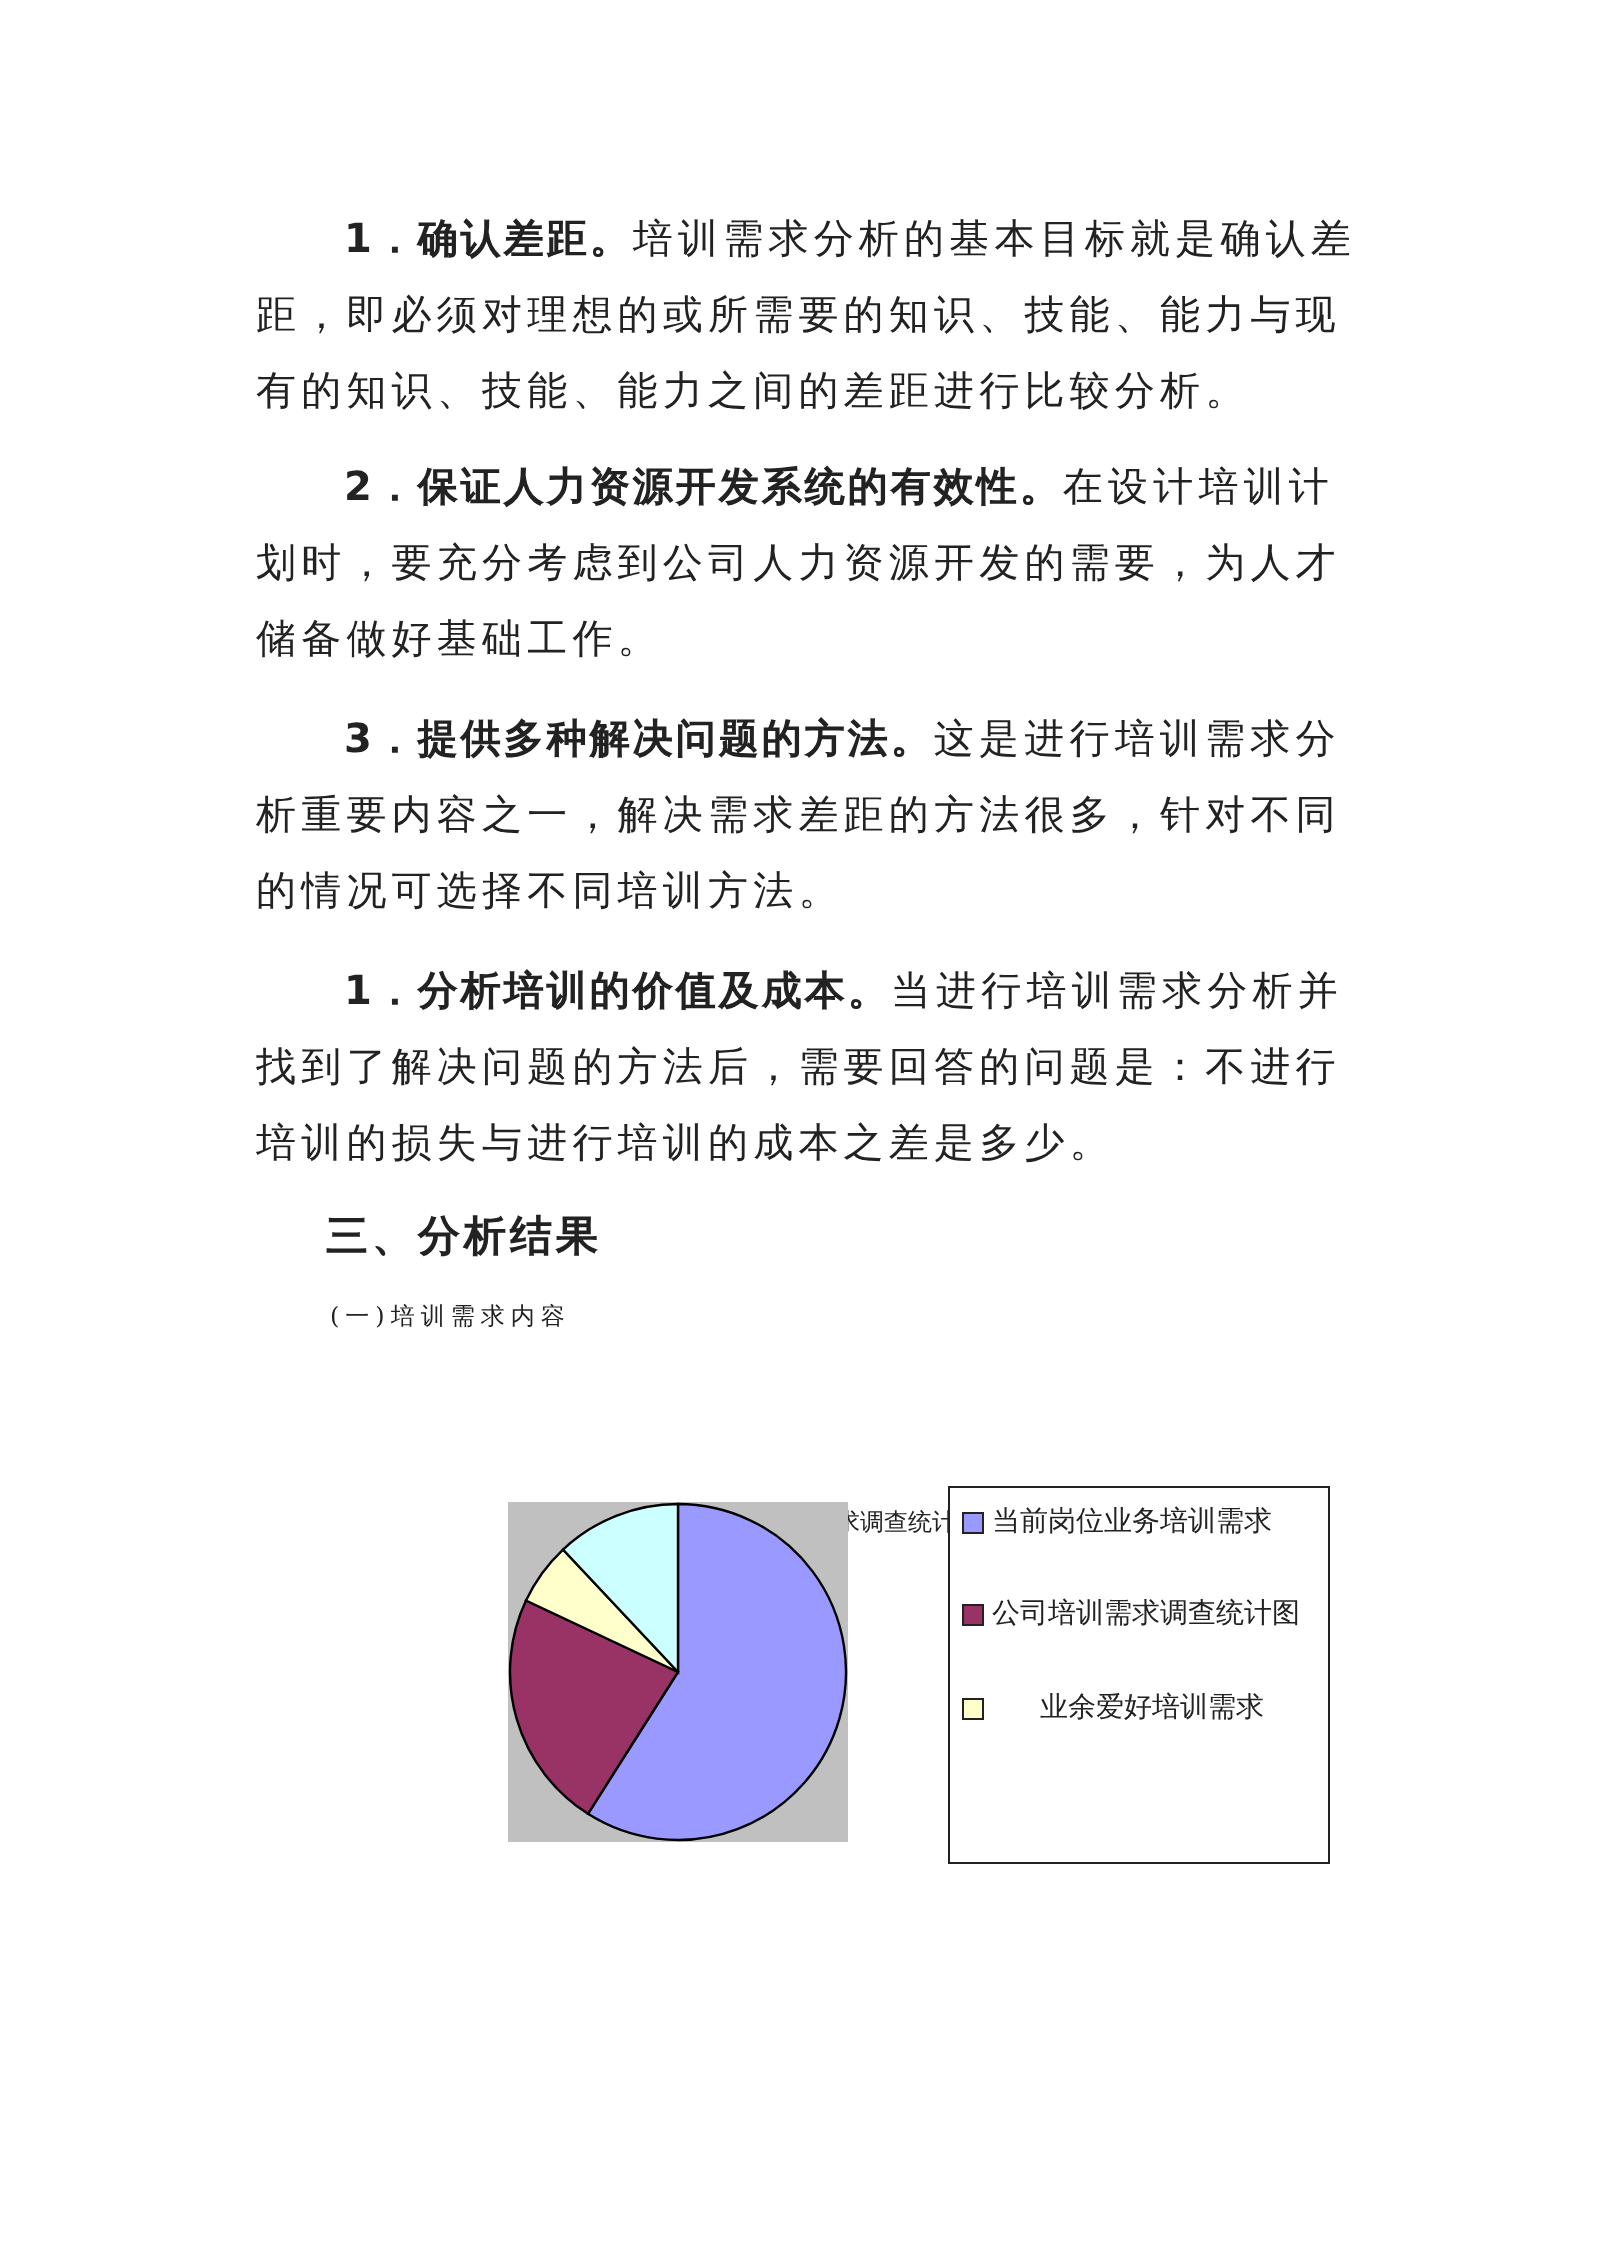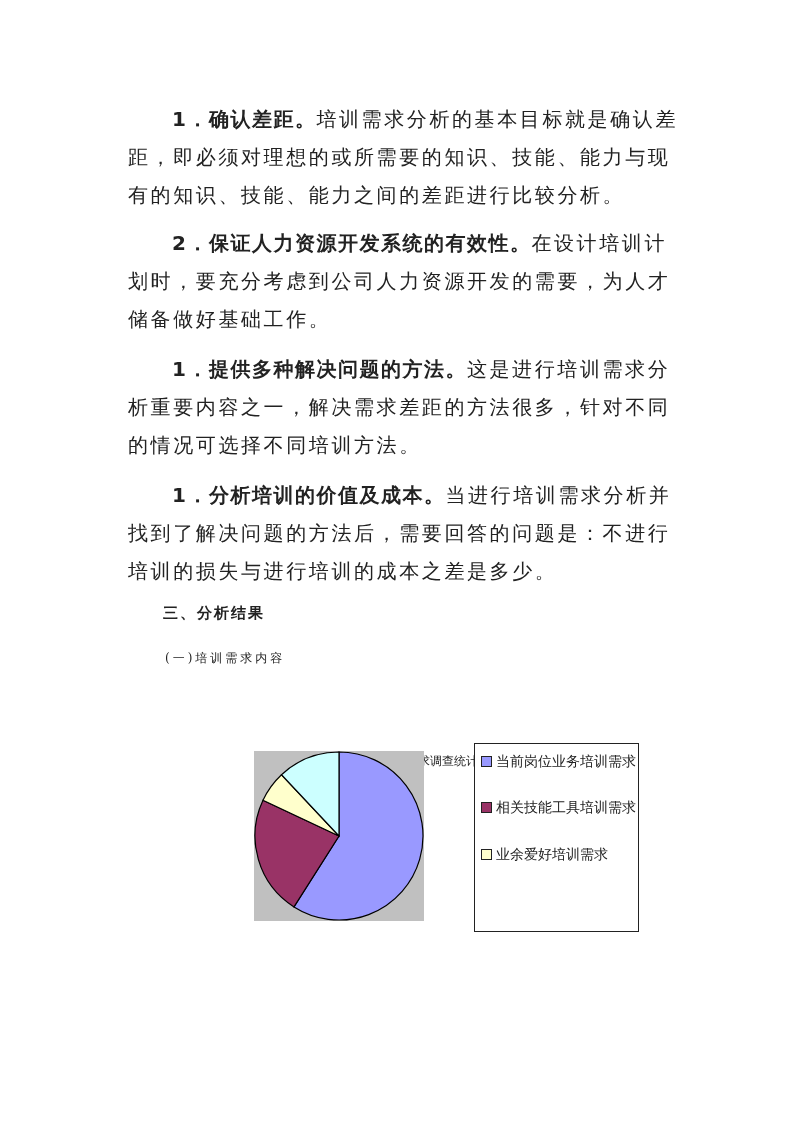--- a/index.html
+++ b/index.html
@@ -1,37 +1,37 @@
 <!DOCTYPE html>
 <html><head>
 <meta charset="utf-8">
 <style>
   html, body { margin: 0; padding: 0; background: #ffffff; }
   body { width: 800px; height: 1132px; position: relative; overflow: hidden;
          font-family: "DejaVu Serif", "Liberation Serif", serif; color: #222; }
   .para { position: absolute; left: 128px; width: 560px; font-size: 20px; line-height: 38px; letter-spacing: 2.6px; }
   .para .lead { font-weight: bold; font-family: "DejaVu Sans", "Liberation Sans", sans-serif; letter-spacing: 1.5px; }
   .indent { display: inline-block; width: 44px; }
-  .h3 { position: absolute; left: 163px; top: 604px; font-size: 15px; font-weight: bold;
+  .h3 { position: absolute; left: 163px; top: 604px; font-size: 21px; font-weight: bold;
         font-family: "DejaVu Sans", "Liberation Sans", sans-serif; letter-spacing: 2px; }
   .h4 { position: absolute; left: 165px; top: 650px; font-size: 12px; letter-spacing: 3px; }
   .chart-title { position: absolute; left: 352px; top: 705px; font-size: 12px; margin-top: 48px; }
   .pie-wrap { position: absolute; left: 254px; top: 751px; width: 170px; height: 170px; background: #c0c0c0; }
-  .legend { position: absolute; left: 474px; top: 743px; width: 165px; height: 189px; border: 1.5px solid #222; background: #fff; box-sizing: border-box; }
+  .legend { position: absolute; left: 474px; top: 743px; width: 191px; height: 189px; border: 1.5px solid #222; background: #fff; box-sizing: border-box; }
   .legend-item { position: absolute; left: 6px; font-size: 14px; line-height: 19px; display: flex; align-items: flex-start; }
   .swatch { width: 9px; height: 9px; border: 1px solid #222; margin-right: 4px; margin-top: 4px; flex-shrink: 0; }
 </style>
 </head>
 <body>
 
 <div class="para" style="top:100px;"><span class="indent"></span><span class="lead">1．确认差距。</span><span>培训需求分析的基本目标就是确认差距，即必须对理想的或所需要的知识、技能、能力与现有的知识、技能、能力之间的差距进行比较分析。</span></div>
 
 <div class="para" style="top:224px;"><span class="indent"></span><span class="lead">2．保证人力资源开发系统的有效性。</span><span>在设计培训计划时，要充分考虑到公司人力资源开发的需要，为人才储备做好基础工作。</span></div>
 
-<div class="para" style="top:350px;"><span class="indent"></span><span class="lead">1．提供多种解决问题的方法。</span><span>这是进行培训需求分析重要内容之一，解决需求差距的方法很多，针对不同的情况可选择不同培训方法。</span></div>
+<div class="para" style="top:350px;"><span class="indent"></span><span class="lead">3．提供多种解决问题的方法。</span><span>这是进行培训需求分析重要内容之一，解决需求差距的方法很多，针对不同的情况可选择不同培训方法。</span></div>
 
 <div class="para" style="top:476px;"><span class="indent"></span><span class="lead">1．分析培训的价值及成本。</span><span>当进行培训需求分析并找到了解决问题的方法后，需要回答的问题是：不进行培训的损失与进行培训的成本之差是多少。</span></div>
 
 <div class="h3">三、分析结果</div>
 <div class="h4">(一)培训需求内容</div>
 
 <div class="chart-title">*公司培训需求调查统计图</div>
 
 <div class="pie-wrap">
   <svg id="pie" width="170" height="170" viewBox="0 0 170 170">
@@ -42,19 +42,19 @@
     </svg>
 </div>
 
 <div class="legend">
   <div class="legend-item" style="top:8px;">
     <span class="swatch" style="background:#9999ff"></span>
     <span>当前岗位业务培训需求</span>
   </div>
   <div class="legend-item" style="top:54px;">
     <span class="swatch" style="background:#993366"></span>
-    <span>相关技能工具培训需求</span>
+    <span>公司培训需求调查统计图</span>
   </div>
-  <div class="legend-item" style="top:101px;">
+  <div class="legend-item" style="top:101px;gap:24px;">
     <span class="swatch" style="background:#ffffcc"></span>
     <span>业余爱好培训需求</span>
   </div>
 </div>
 
 </body></html>

